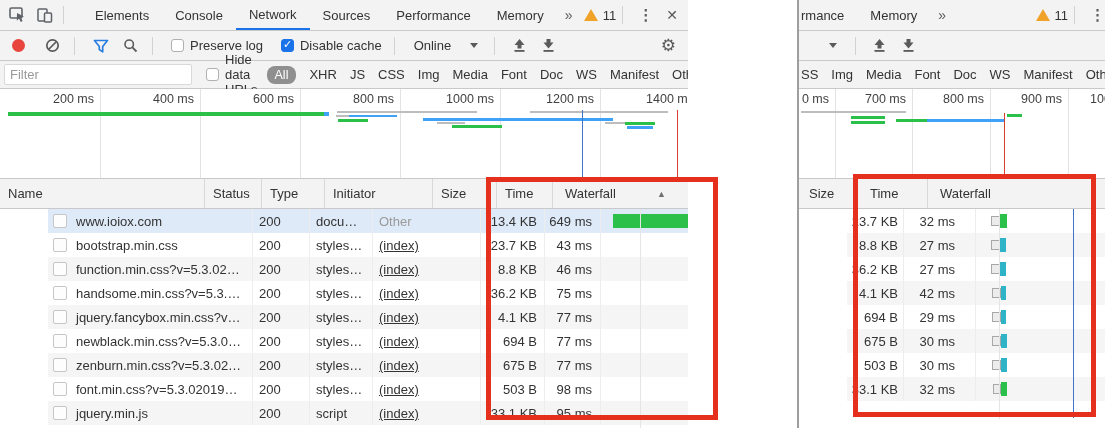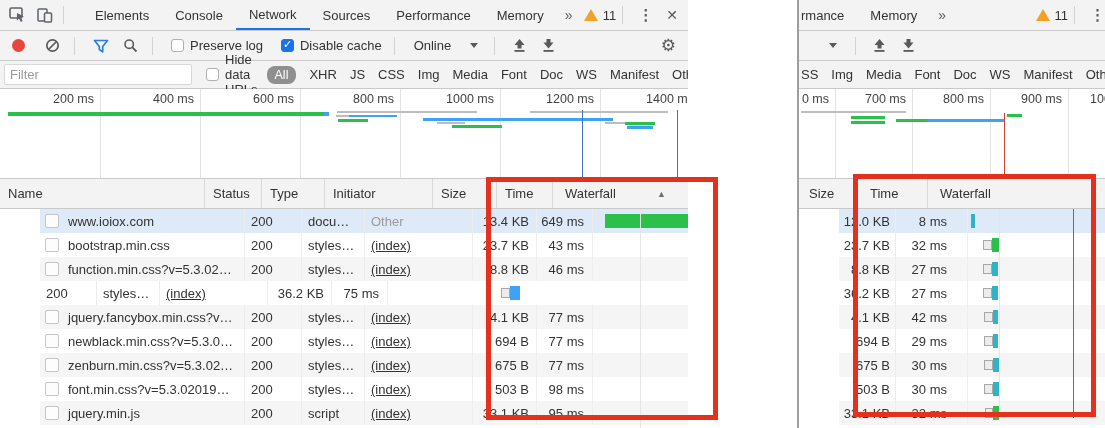--- a/index.html
+++ b/index.html
@@ -60,21 +60,21 @@
   .c-gray{background:#bdbdbd;} .c-hair{background:#e5e5e5;} .c-slate{background:#8aa5c4;}
   .c-dclline{background:#3f74c9;} .c-redline{background:#d6412f;}
 
   
   .gridhead{position:absolute;left:0;top:179px;right:0;height:30px;background:#f3f3f3;
             border-bottom:1px solid #c9c9c9;display:flex;align-items:center;box-sizing:border-box;}
   .hcell{height:100%;display:flex;align-items:center;border-right:1px solid #d8d8d8;
          box-sizing:border-box;padding-left:8px;color:#333;position:relative;flex:none;}
   .hcell.last{border-right:none;flex:1;}
   .sortarrow{position:absolute;right:22px;top:10px;font-size:9px;color:#6e6e6e;}
-  .rowsarea{position:absolute;left:0;top:209px;right:0;padding-left:40px;}
+  .rowsarea{position:absolute;left:8px;top:209px;right:0;padding-left:40px;}
   .row{display:flex;height:24px;align-items:center;background:#fff;}
   .row.alt{background:#f5f5f5;}
   .row.sel{background:#dfeaf8;}
   .cell{height:100%;display:flex;align-items:center;box-sizing:border-box;
         border-right:1px solid #ededed;overflow:hidden;white-space:nowrap;flex:none;}
   .cell.wf{border-right:none;flex:1;position:relative;}
   .cb{width:12px;height:12px;border:1px solid #c6c6c6;border-radius:2px;background:#fdfdfd;
       margin:0 9px 0 5px;flex:none;}
   .l-name{width:205px;} .l-status{width:57px;padding-left:6px;} .l-type{width:63px;padding-left:6px;}
   .l-init{width:108px;padding-left:6px;} .l-size{width:64px;justify-content:flex-end;padding-right:7px;}
@@ -325,20 +325,24 @@
           <span class="cell l-time">46 ms</span>
           <span class="cell wf">
 
           <span class="seg c-box" style="left: 110px; width: 9px;"></span>
             <span class="seg c-green" style="left: 119px; width: 5px;"></span>
             <span class="seg c-blue" style="left: 124px; width: 6px;"></span>
           </span>
         </div>
 
         <div class="row">
+          <span class="cell l-name">
+            <span class="cb"></span>
+            <span>handsome.min.css?v=5.3.…</span>
+          </span>
           <span class="cell l-status">200</span>
           <span class="cell l-type">styles…</span>
           <span class="cell l-init">
             <span class="link">(index)</span>
           </span>
           <span class="cell l-size">36.2 KB</span>
           <span class="cell l-time">75 ms</span>
           <span class="cell wf">
 
           <span class="seg c-box" style="left: 113px; width: 9px;"></span>
@@ -542,28 +546,20 @@
     <div class="gridhead">
       <span class="hcell hr-size">Size</span>
       <span class="hcell hr-time">Time</span>
       <span class="hcell last">
         <span style="padding-left:4px">Waterfall</span>
       </span>
     </div>
 
     <div class="rowsarea">
 
-        <div class="row sel">
-          <span class="cell r-size">12.0 KB</span>
-          <span class="cell r-time">8 ms</span>
-          <span class="cell wf">
-
-          <span class="seg c-teal" style="left: 3px; width: 4px;"></span>
-          </span>
-        </div>
 
         <div class="row">
           <span class="cell r-size">23.7 KB</span>
           <span class="cell r-time">32 ms</span>
           <span class="cell wf">
 
           <span class="seg c-box" style="left: 15px; width: 9px;"></span>
             <span class="seg c-green" style="left: 24px; width: 7px;"></span>
           </span>
         </div>

